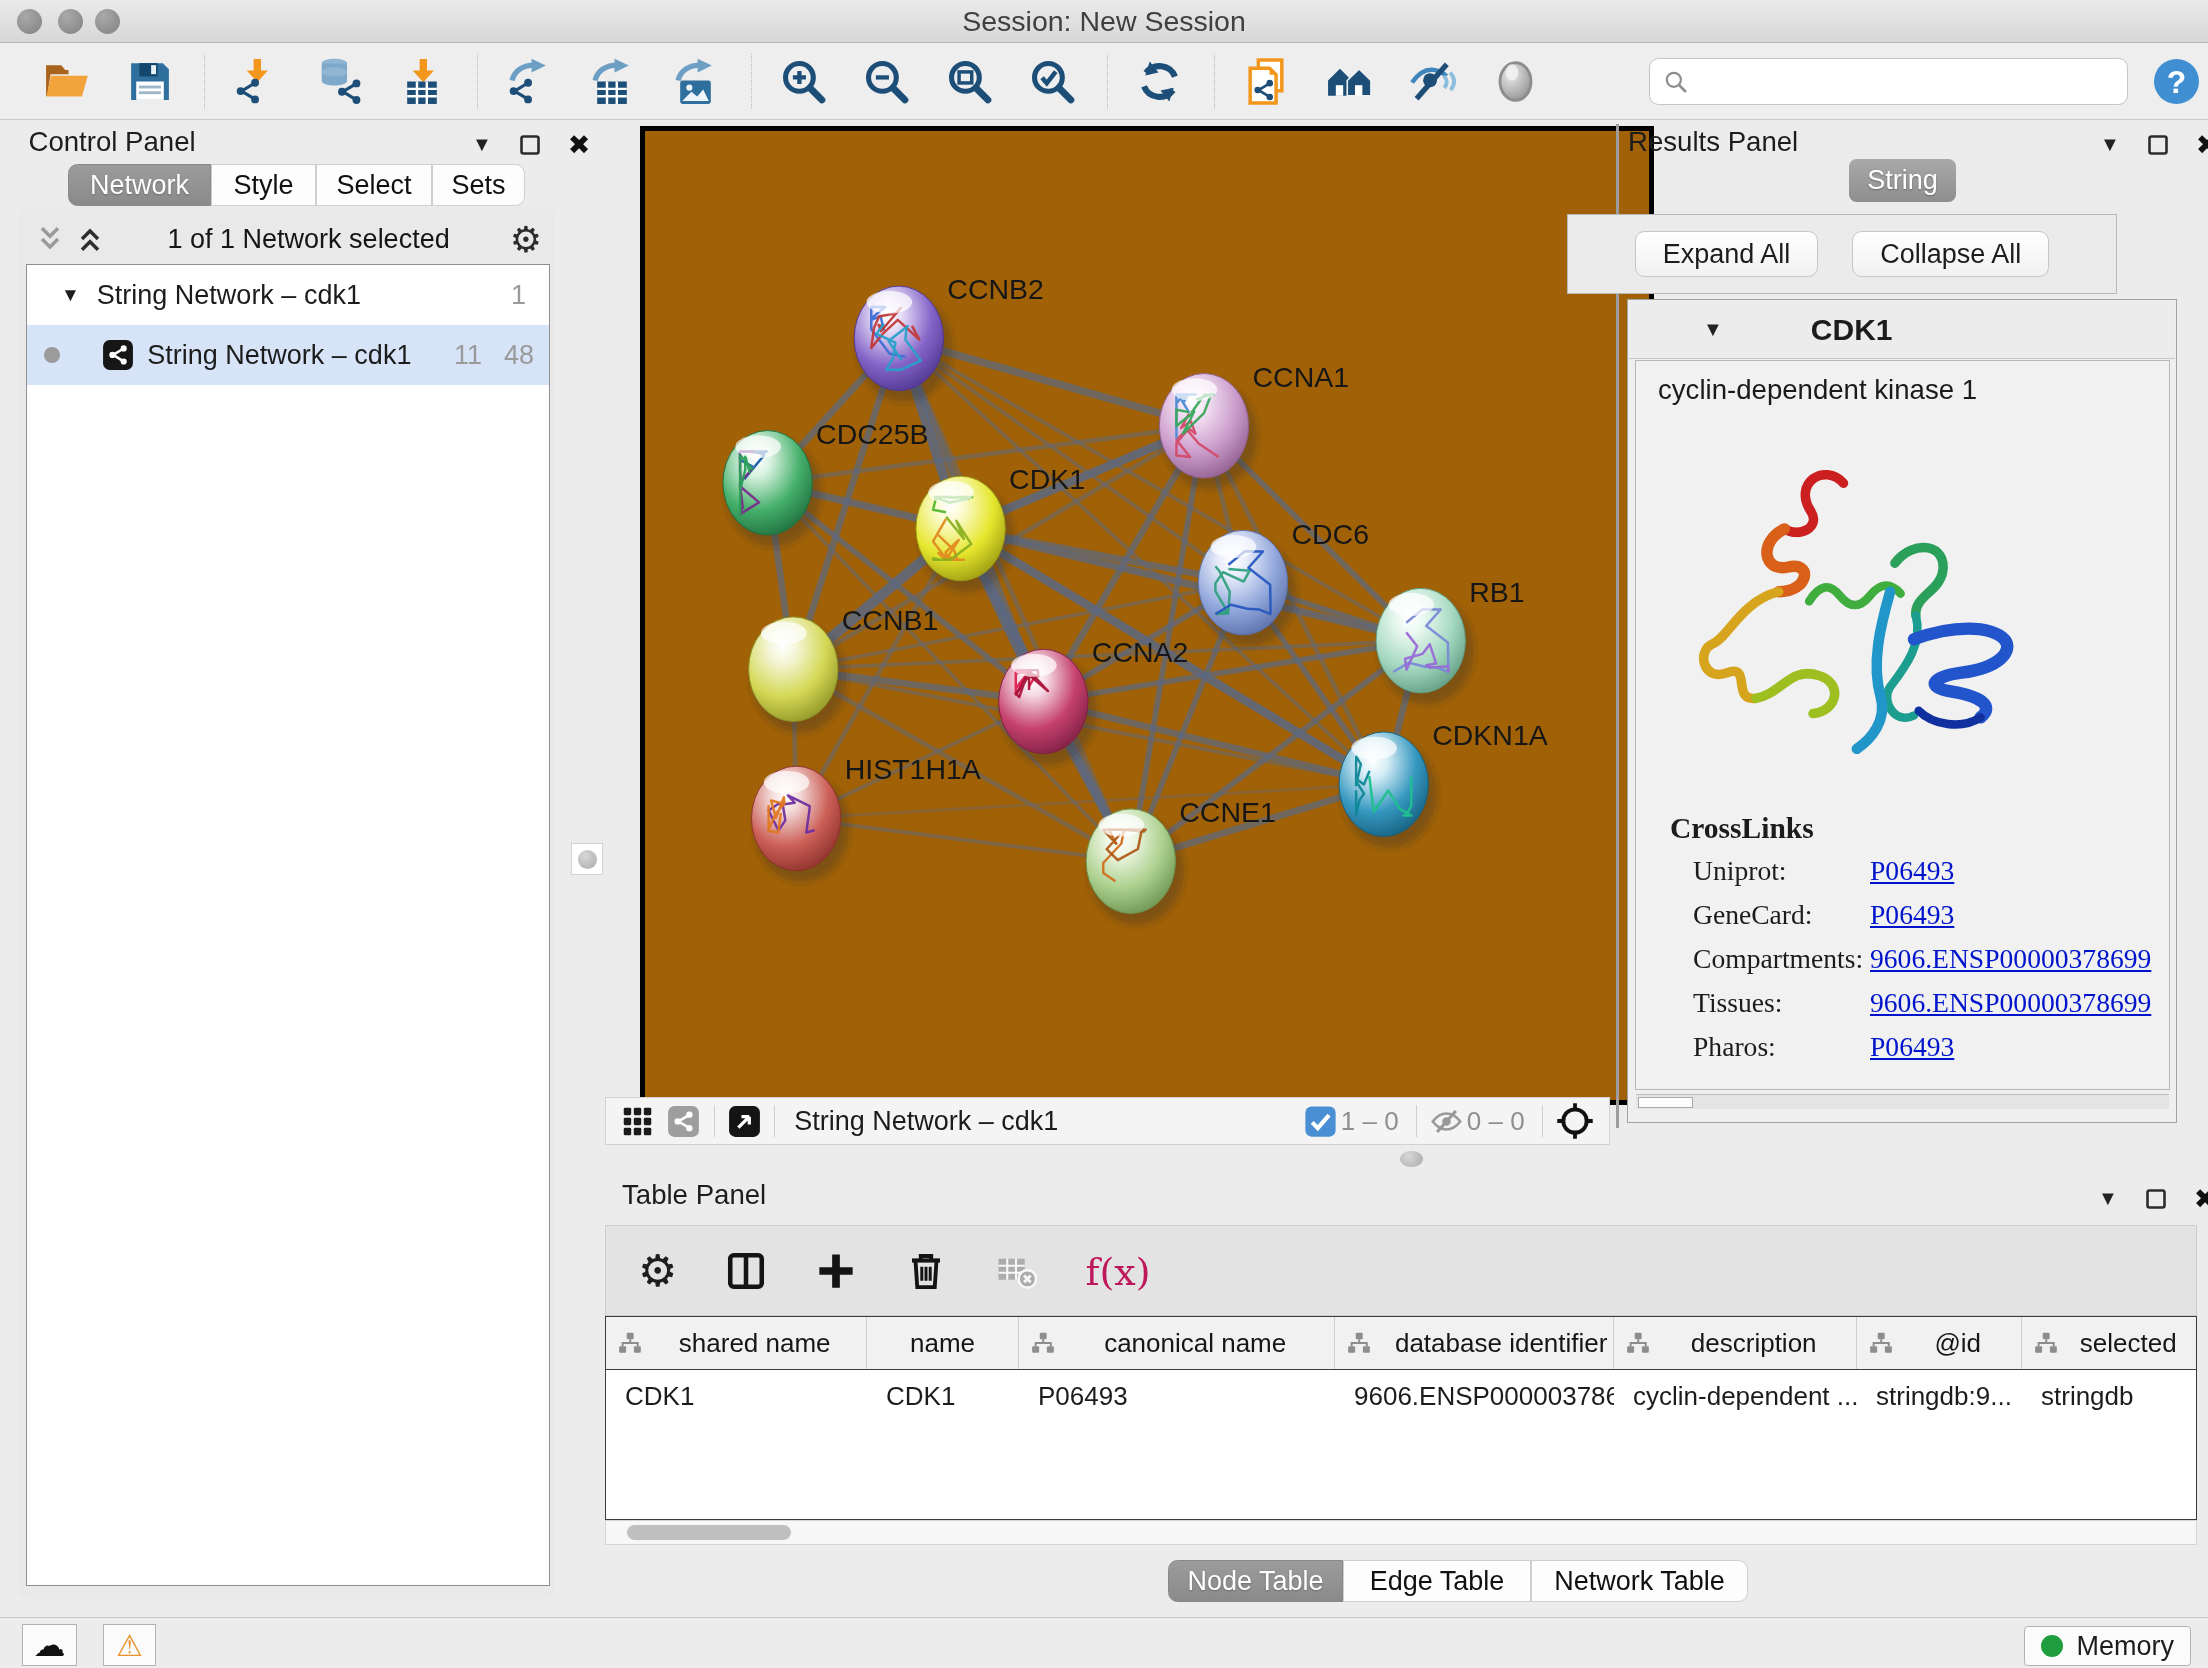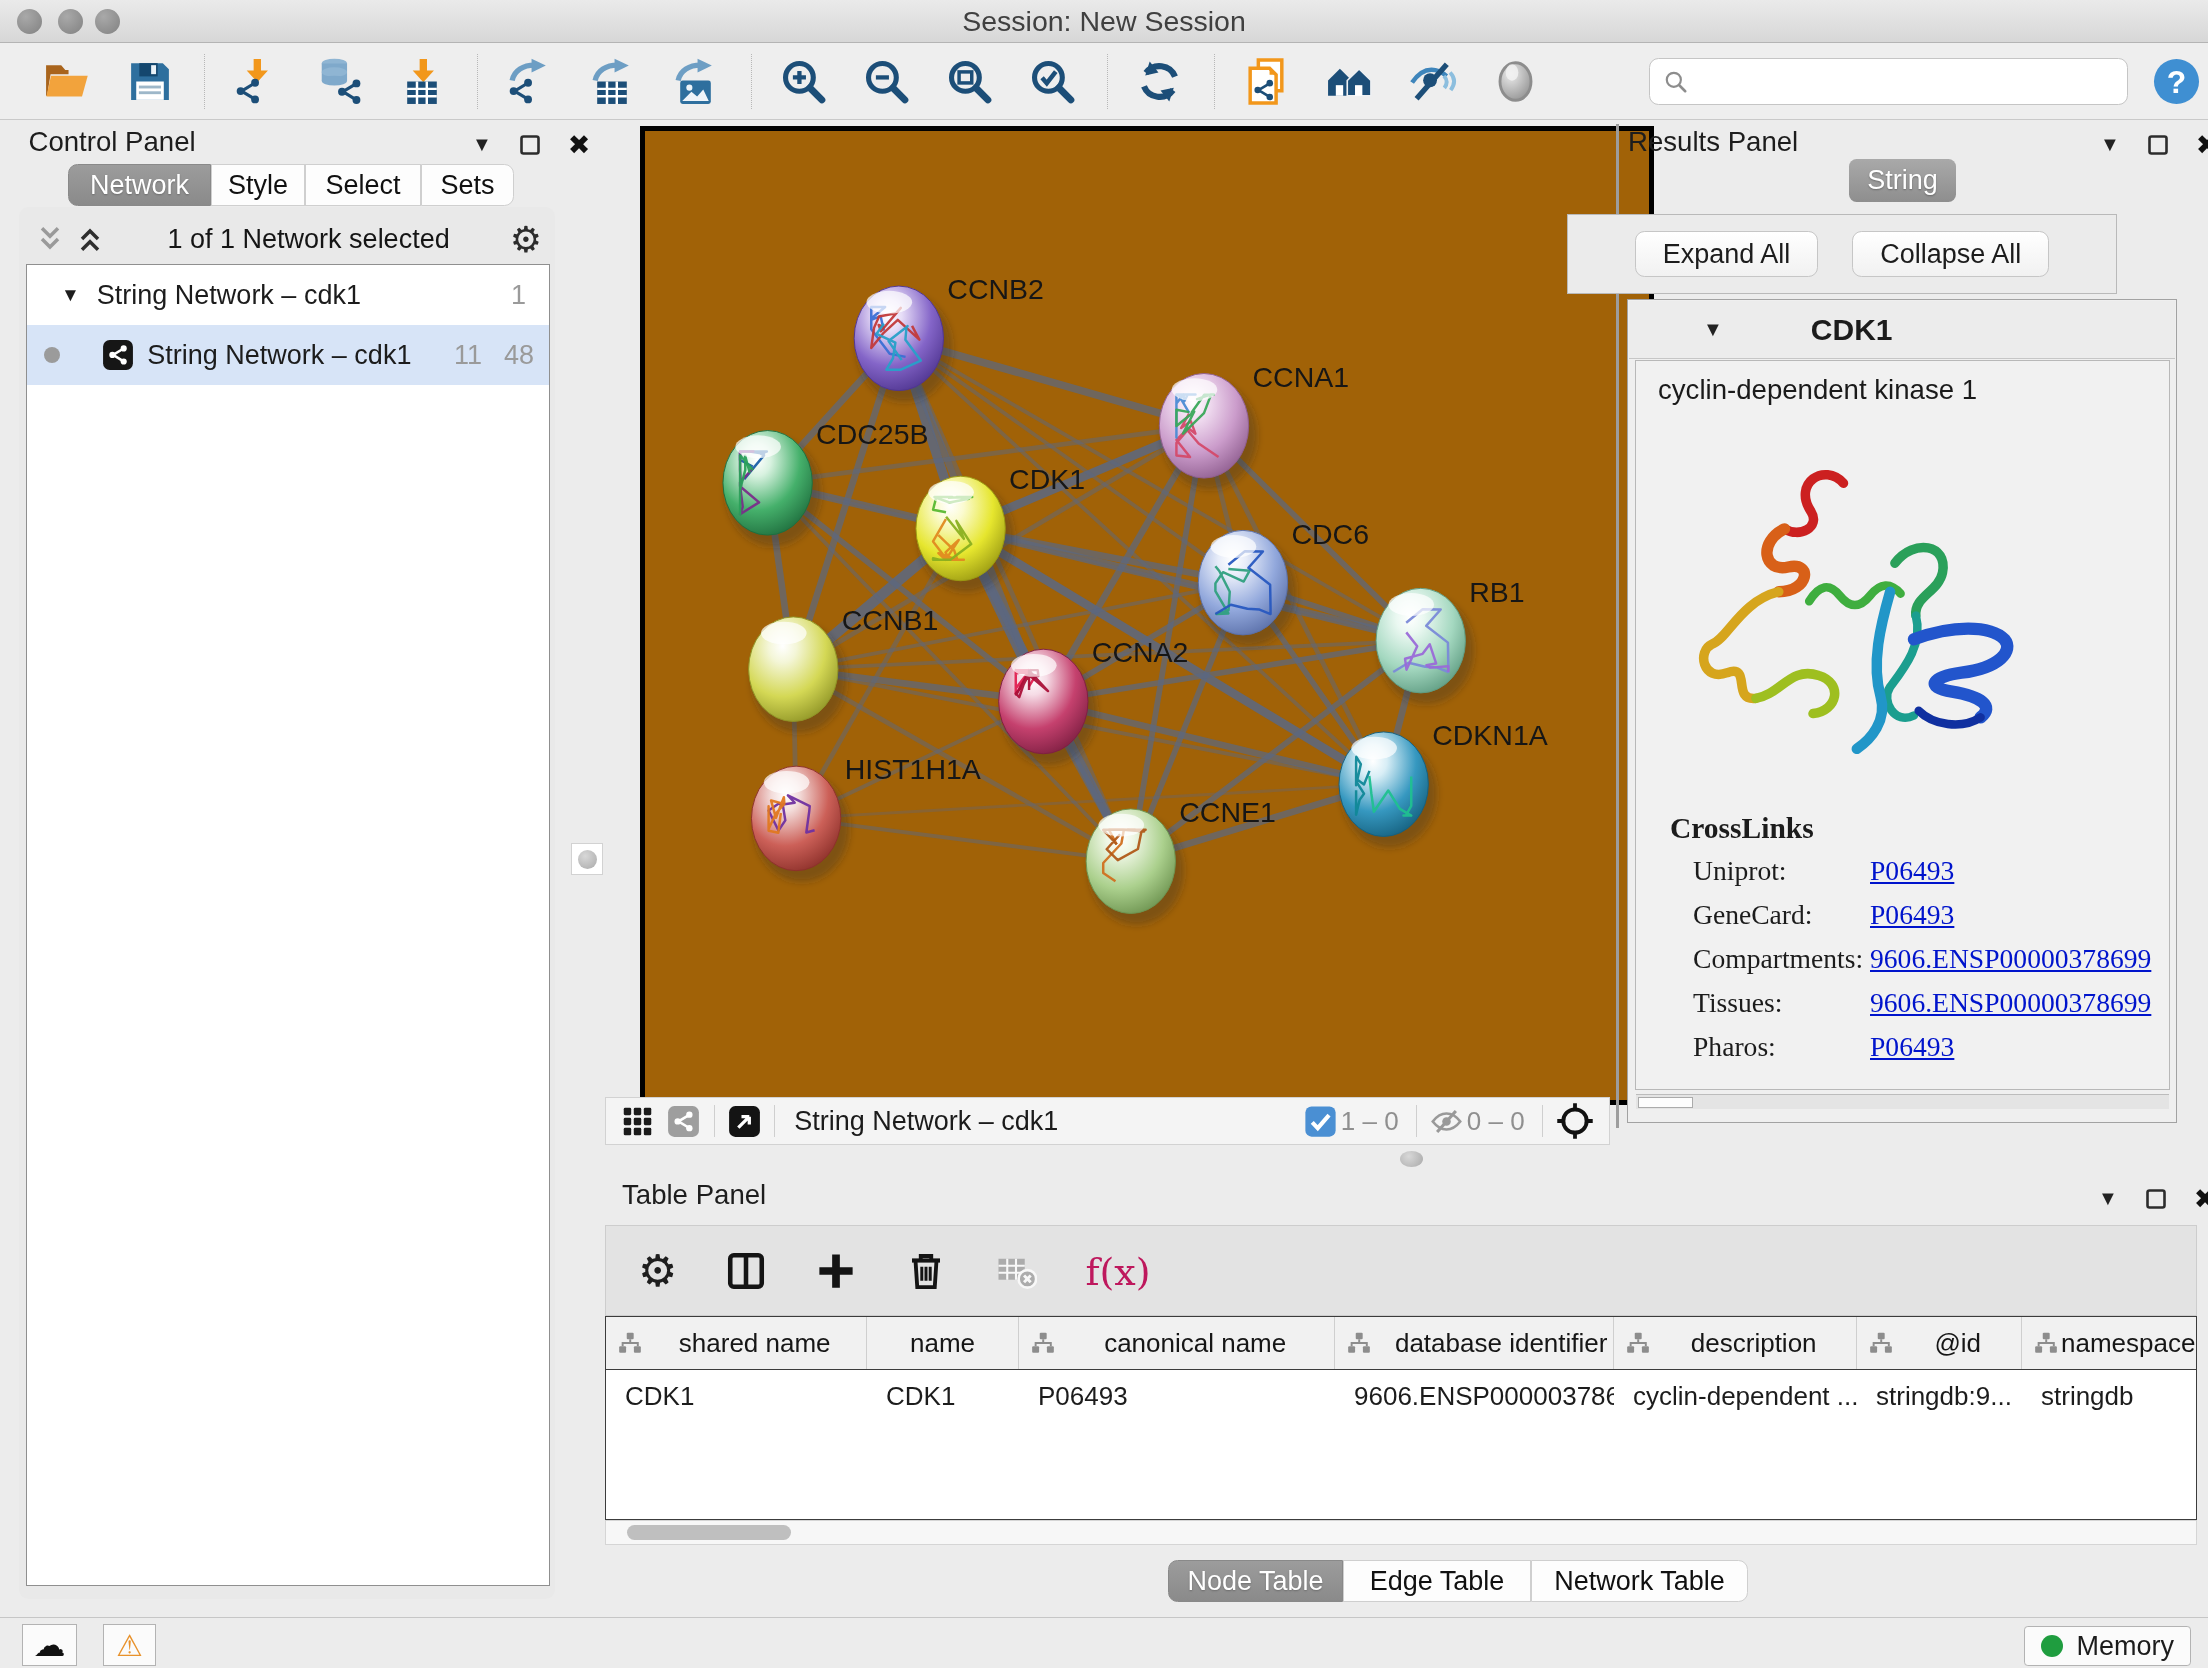--- a/index.html
+++ b/index.html
@@ -323,21 +323,21 @@
   <span class="tri">▼</span>
   <span class="flo">
     <svg viewBox="0 0 24 24">
         <rect x="3.5" y="3.5" width="17" height="17" rx="2" fill="none" stroke="#2c2c2c" stroke-width="2.6"></rect>
       </svg>
     </span>
   <span class="clo">✖</span>
 </div>
 <div class="abs" style="left:68px;top:164px;display:flex">
   <div class="tab active tfirst" style="width:143px">Network</div>
-  <div class="tab" style="width:94px">Style</div>
+  <div class="tab" style="width:105px">Style</div>
   <div class="tab" style="width:116px">Select</div>
   <div class="tab tlast" style="width:93px">Sets</div>
 </div>
 <div class="abs" id="cp-box"></div>
 <div class="abs" id="cp-selbar">
   <span class="chev">
     <svg viewBox="0 0 24 24" fill="none" stroke="#9a9a9a" stroke-width="2.6">
         <path d="M6 4l6 6 6-6M6 12l6 6 6-6"></path>
       </svg>
     </span>
@@ -822,21 +822,21 @@
       </div>
       <div class="th" style="width: 176px;">
         <span class="colicon">
           <svg viewBox="0 0 24 24">
             <rect x="9" y="2.5" width="6.4" height="6" rx="1" fill="#8d8d8d"></rect>
             <rect x="2" y="15" width="6.4" height="6" rx="1" fill="#8d8d8d"></rect>
             <rect x="15.6" y="15" width="6.4" height="6" rx="1" fill="#8d8d8d"></rect>
             <path d="M12.2 8.5V12M5.2 15v-3h14v3" fill="none" stroke="#8d8d8d" stroke-width="1.8"></path>
           </svg>
         </span>
-        <span class="thlbl">namespace</span>
+        <span class="thlbl">selected</span>
       </div>
     </div>
   <div id="tp-body">
       <div class="tr">
         <div class="td" style="width: 261px;">CDK1</div>
         <div class="td" style="width: 152px;">CDK1</div>
         <div class="td" style="width: 316px;">P06493</div>
         <div class="td" style="width: 279px;">9606.ENSP00000378699</div>
         <div class="td" style="width: 243px;">cyclin-dependent ...</div>
         <div class="td" style="width: 165px;">stringdb:9...</div>

